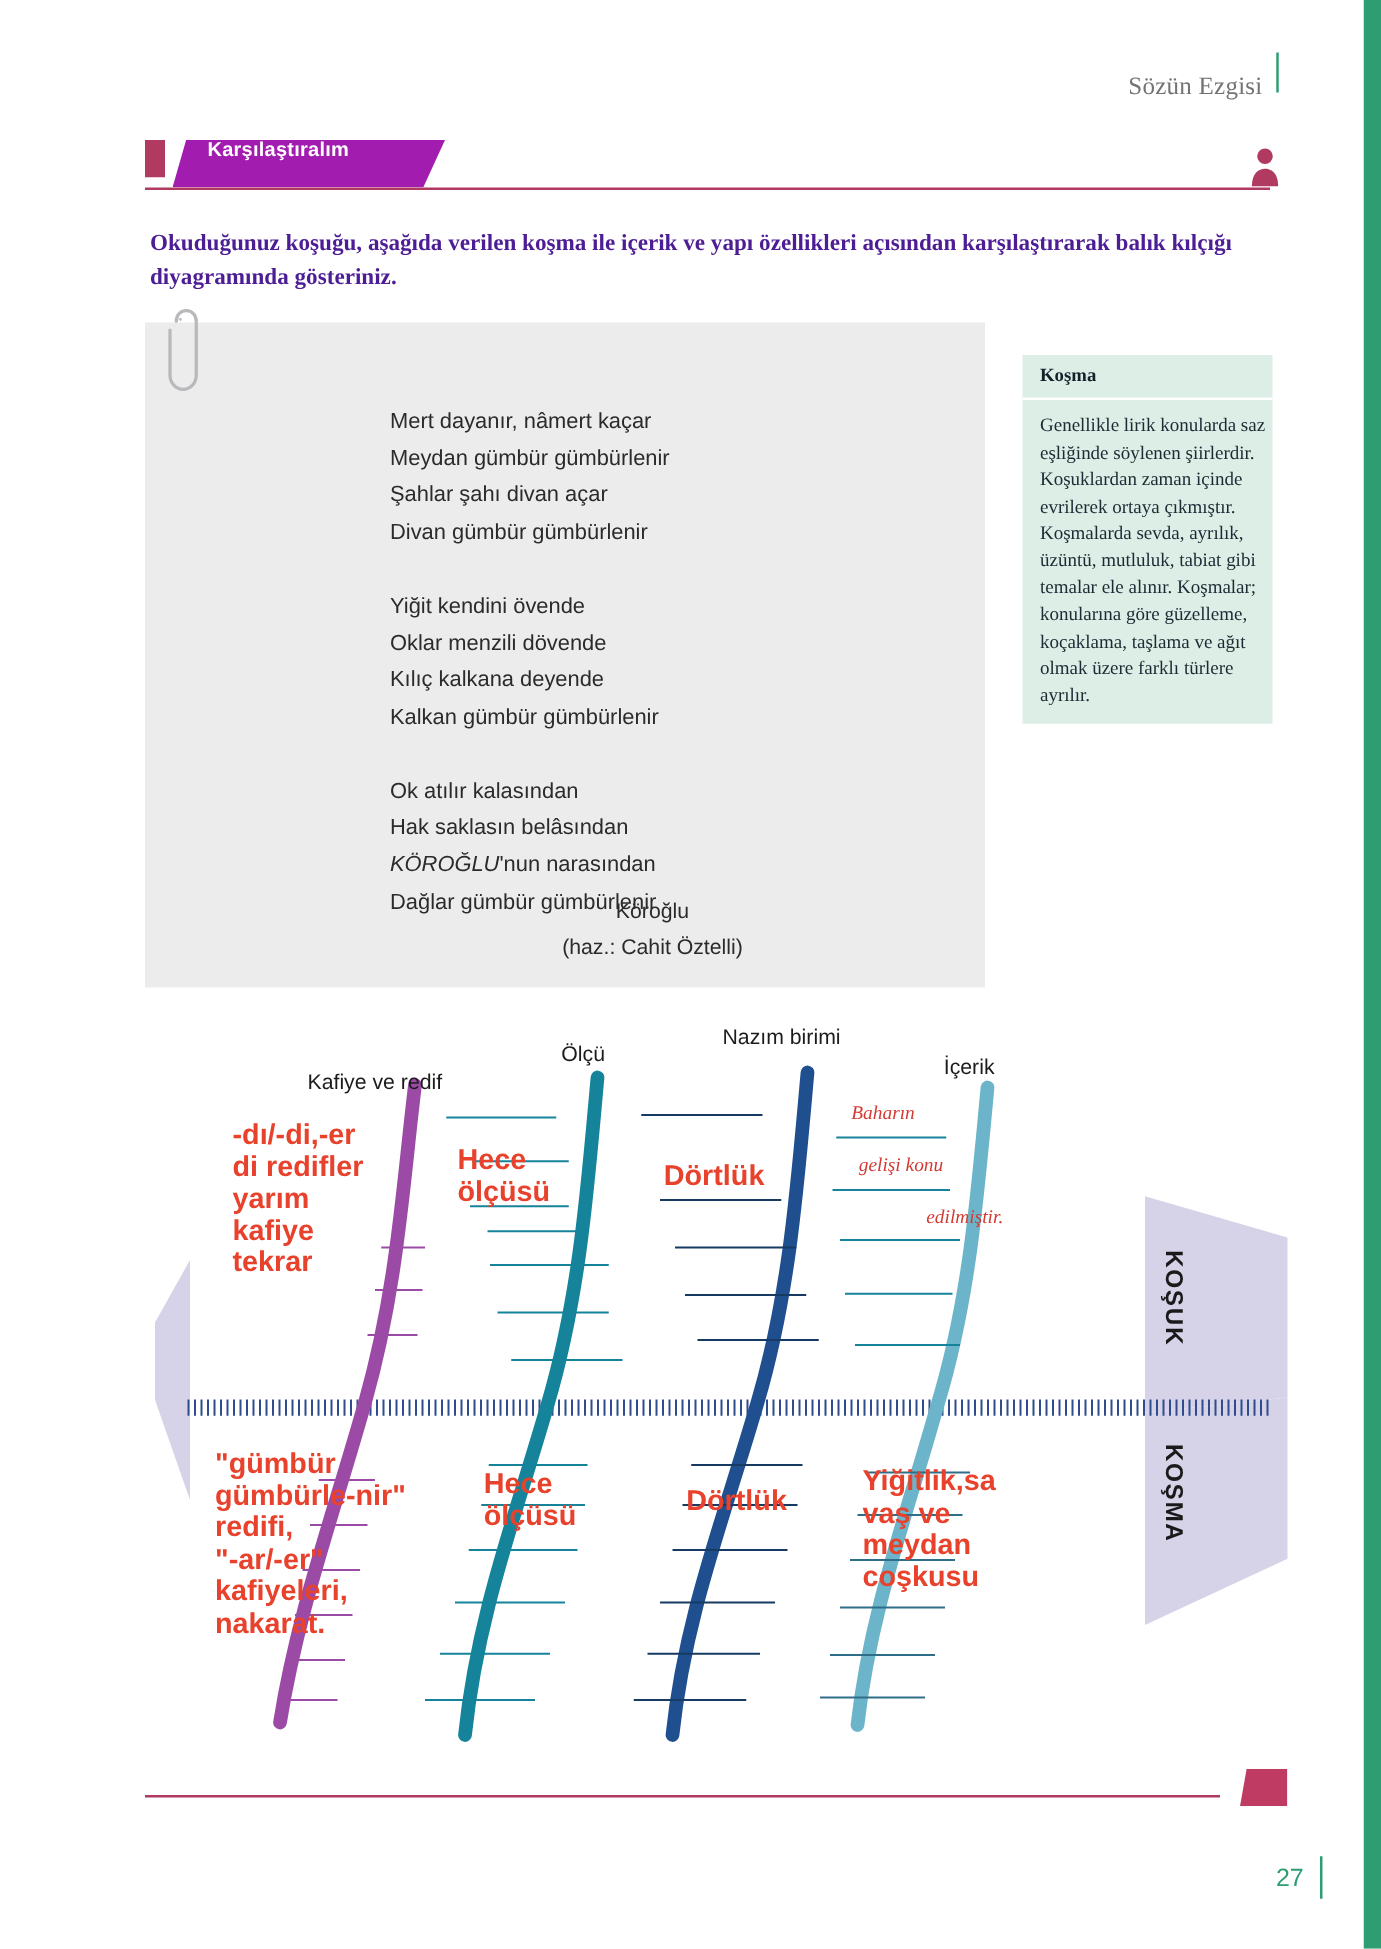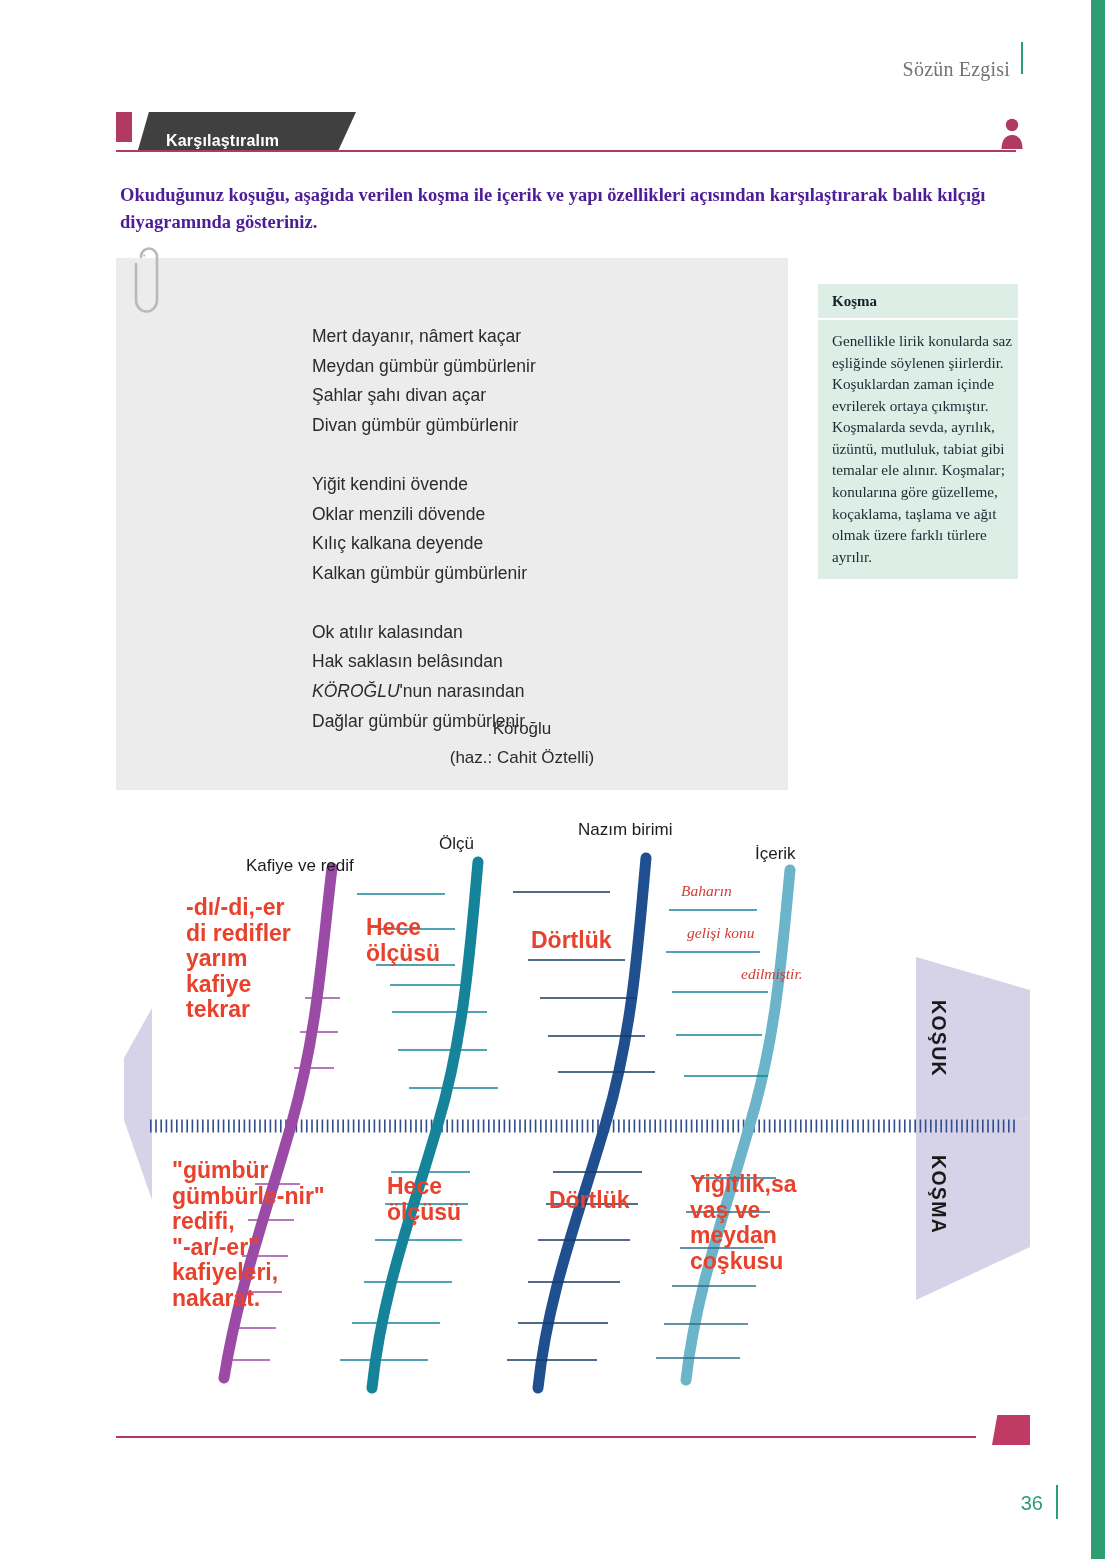--- a/index.html
+++ b/index.html
@@ -29,23 +29,23 @@
   }
 
   
   .banner-wrap{position:absolute;left:116px;top:112px;width:900px;height:48px;}
   .banner-tick{
     position:absolute;left:0;top:0;width:16px;height:30px;background:#b03a60;
     clip-path:polygon(0 0,100% 0,100% 100%,0 100%);
   }
   .banner-tag{
     position:absolute;left:22px;top:0;height:38px;width:218px;
-    background:#404040;
+    background:#a21caf;
     clip-path:polygon(5% 0,100% 0,92% 100%,0 100%);
-    display:flex;align-items:flex-end;
+    display:flex;align-items:flex-start;
   }
   .banner-tag span{
     color:#ffffff;font-size:16px;font-weight:bold;margin-left:28px;
     letter-spacing:.2px;
   }
   .banner-line{
     position:absolute;left:0;top:38px;width:900px;height:2px;background:#b03a60;
   }
   .person-icon{position:absolute;left:882px;top:4px;}
 
@@ -269,21 +269,21 @@
         <line x1="692" y1="378" x2="776" y2="378"></line>
         <line x1="686" y1="412" x2="770" y2="412"></line>
         <line x1="680" y1="448" x2="764" y2="448"></line>
         <line x1="672" y1="486" x2="756" y2="486"></line>
         <line x1="664" y1="524" x2="748" y2="524"></line>
         <line x1="656" y1="558" x2="740" y2="558"></line>
       </g>
     </svg>
 
     <div class="fb-label" style="left:246px;top:56px;">Kafiye ve redif</div>
-    <div class="fb-label" style="left:439px;top:34px;">Ölçü</div>
+    <div class="fb-label" style="left:449px;top:34px;">Ölçü</div>
     <div class="fb-label" style="left:578px;top:20px;">Nazım birimi</div>
     <div class="fb-label" style="left:755px;top:44px;">İçerik</div>
 
     <div class="fb-red" style="left:186px;top:95px;">-dı/-di,-er
 di redifler
 yarım
 kafiye
 tekrar</div>
     <div class="fb-red" style="left:366px;top:115px;">Hece
 ölçüsü</div>
@@ -306,16 +306,16 @@
 vaş ve
 meydan
 coşkusu</div>
 
     <div class="fb-side" style="left:950px;top:200px;transform:rotate(90deg);">KOŞUK</div>
     <div class="fb-side" style="left:950px;top:355px;transform:rotate(90deg);">KOŞMA</div>
   </div>
 
   <div class="footer-line"></div>
   <div class="footer-mark"></div>
-  <div class="page-no">36</div>
+  <div class="page-no">27</div>
   <div class="page-no-rule"></div>
 
 </div>
 
 </body></html>

